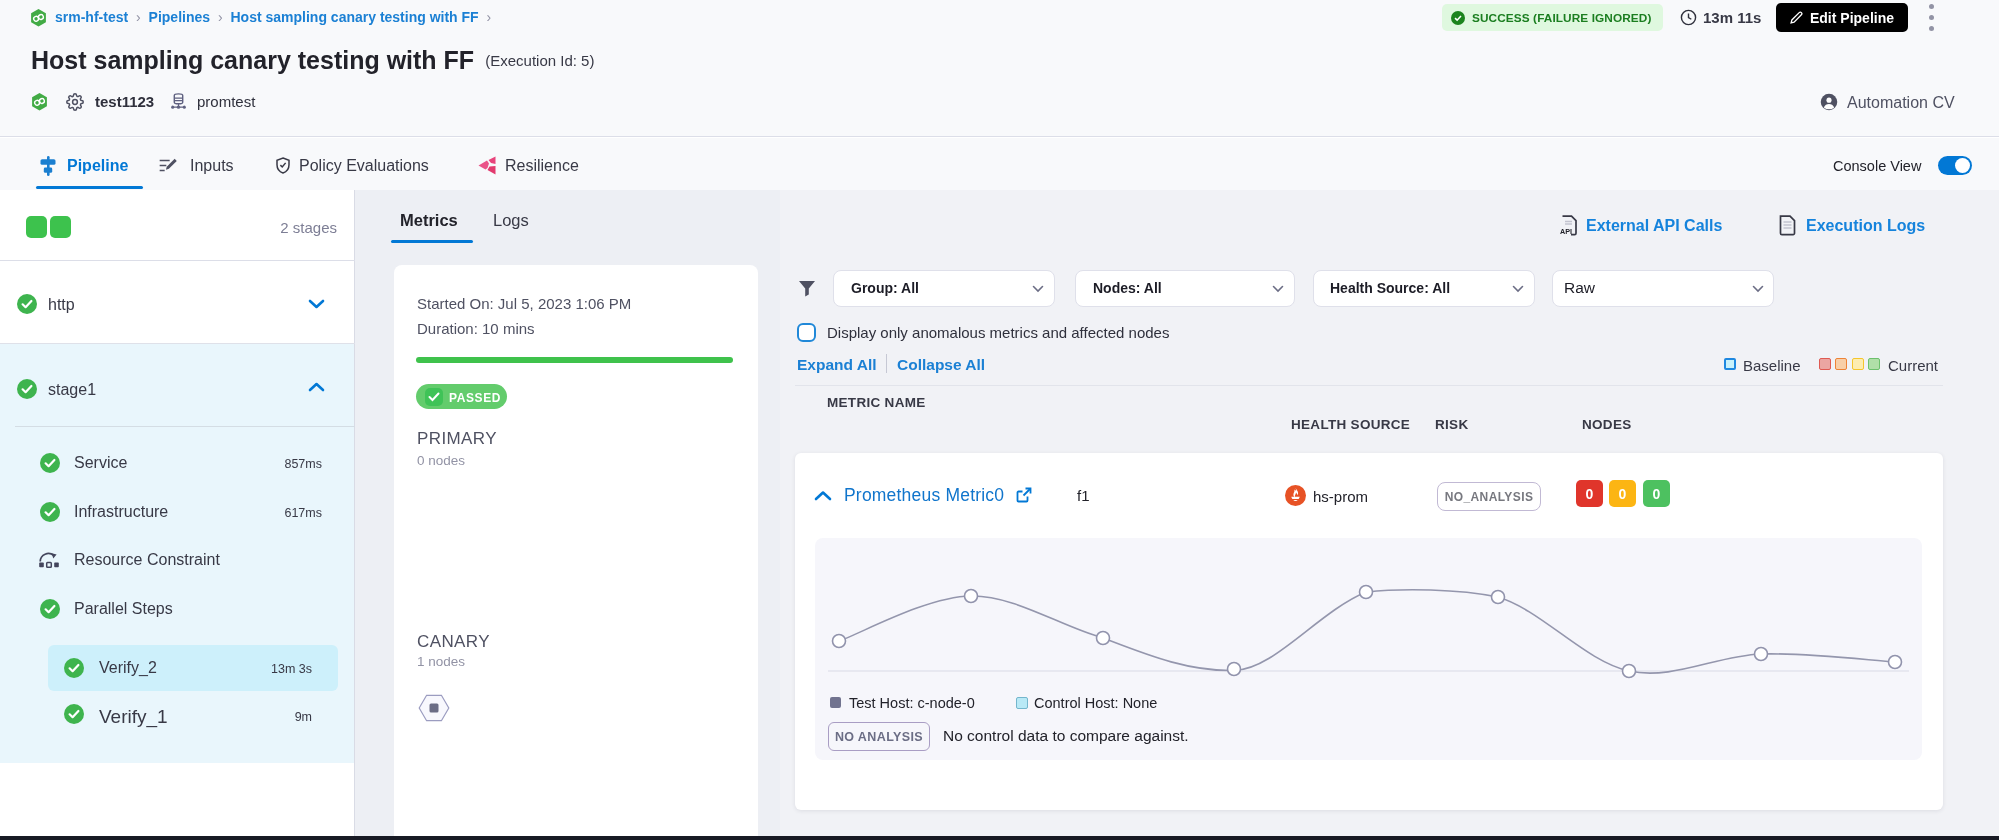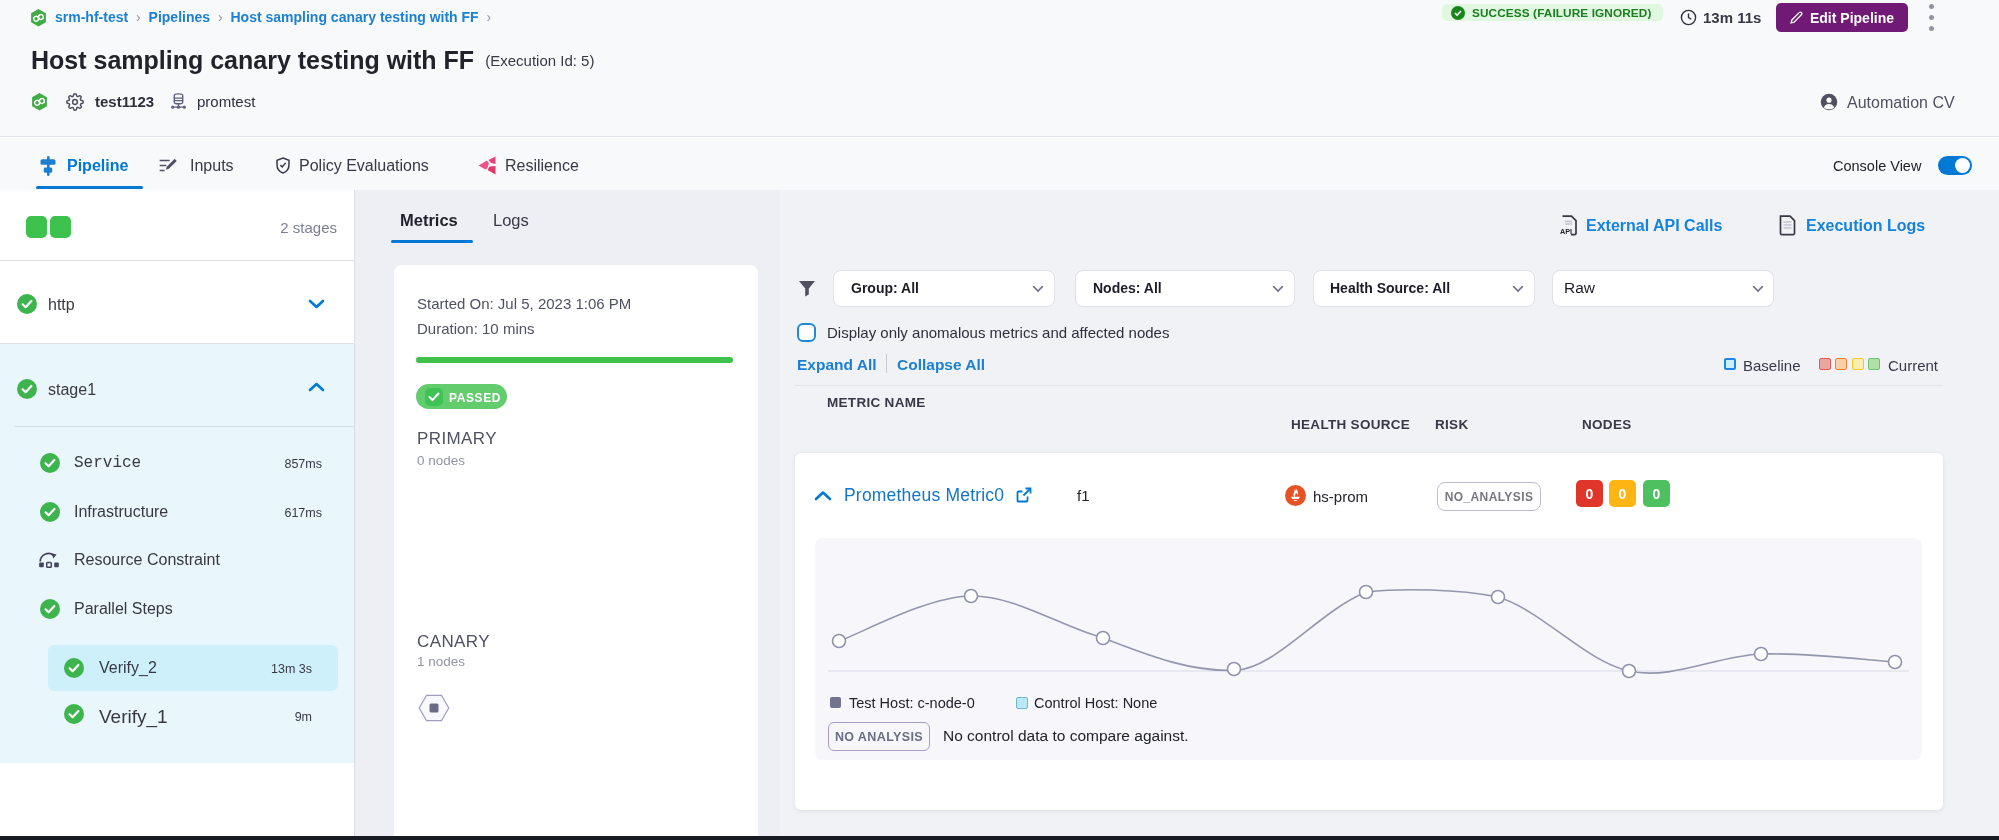--- a/index.html
+++ b/index.html
@@ -49,33 +49,33 @@
   <svg class="abs" style="left:170px;top:93px" width="17" height="17" viewBox="0 0 19 19" fill="none" stroke="#5f6180" stroke-width="1.6">
     <path d="M4.8 2.8 c0-1 2.1-1.8 4.7-1.8 s4.7 0.8 4.7 1.8 v7.4 c0 1-2.1 1.8-4.7 1.8 s-4.7-0.8-4.7-1.8 Z"></path>
     <path d="M5.2 5.6 h8.6 M5.2 8.4 h8.6" stroke-width="1.4"></path>
     <path d="M9.5 12 v2.5 M3 15.8 h13" stroke-width="1.4"></path>
     <circle cx="3" cy="15.8" r="1.7" fill="#5f6180" stroke="none"></circle>
     <circle cx="9.5" cy="15.8" r="1.9" fill="#5f6180" stroke="none"></circle>
     <circle cx="16" cy="15.8" r="1.7" fill="#5f6180" stroke="none"></circle>
   </svg>
   <div class="abs" style="left:197px;top:93px;font-size:15px;color:#2f303c;">promtest</div>
 
-  <div class="abs" style="left:1442px;top:4px;height:17px;background:#dff8df;border-radius:5px;display:flex;align-items:center;padding:0 12px 0 9px;">
+  <div class="abs" style="left:1442px;top:4px;height:27px;background:#dff8df;border-radius:5px;display:flex;align-items:center;padding:0 12px 0 9px;">
     <svg width="14" height="14" viewBox="0 0 16 16">
         <circle cx="8" cy="8" r="8" fill="#1b841d"></circle>
         <path d="M4.6 8.2 L7 10.5 L11.4 5.8" stroke="#fff" stroke-width="1.8" fill="none"></path>
       </svg>
     <span style="font-size:11.8px;font-weight:bold;color:#1b7e20;letter-spacing:0.1px;margin-left:7px;">SUCCESS (FAILURE IGNORED)</span>
   </div>
   <svg class="abs" style="left:1680px;top:9px" width="17" height="17" viewBox="0 0 24 24" fill="none" stroke="#2f303c" stroke-width="2">
       <circle cx="12" cy="12" r="10"></circle>
       <path d="M12 6.5 V12 l4 2.5"></path>
     </svg>
   <div class="abs" style="left:1703px;top:9px;font-size:15px;font-weight:bold;color:#383946;">13m 11s</div>
-  <div class="abs" style="left:1776px;top:3px;width:132px;height:29px;background:#701a75;border-radius:5px;display:flex;align-items:center;justify-content:center;">
+  <div class="abs" style="left:1776px;top:3px;width:132px;height:29px;background:#000000;border-radius:5px;display:flex;align-items:center;justify-content:center;">
     <svg width="13" height="13" viewBox="0 0 24 24" fill="none" stroke="#fff" stroke-width="2.4">
         <path d="M17 3a2.8 2.8 0 1 1 4 4L7.5 20.5 2 22l1.5-5.5Z"></path>
       </svg>
     <span style="font-size:14px;font-weight:bold;color:#fff;margin-left:7px;">Edit Pipeline</span>
   </div>
   <div class="abs" style="left:1929px;top:4px;width:5px;height:28px;">
     <div style="width:5px;height:5px;border-radius:50%;background:#9293a5;margin-bottom:6px;"></div>
     <div style="width:5px;height:5px;border-radius:50%;background:#9293a5;margin-bottom:6px;"></div>
     <div style="width:5px;height:5px;border-radius:50%;background:#9293a5;"></div>
   </div>
@@ -141,21 +141,21 @@
   <div class="abs" style="left:48px;top:381px;font-size:16px;color:#383946;">stage1</div>
   <svg class="abs" style="left:308px;top:382px" width="17" height="10" viewBox="0 0 17 10">
       <path d="M2 8 L8.5 2 L15 8" stroke="#0278d5" stroke-width="2.6" fill="none" stroke-linecap="round" stroke-linejoin="round"></path>
     </svg>
   <div class="abs" style="left:15px;top:426px;width:340px;height:1px;background:#d4dde4;"></div>
 
   <svg class="abs" style="left:40px;top:453px" width="20" height="20" viewBox="0 0 20 20">
       <circle cx="10" cy="10" r="10" fill="#3eb44e"></circle>
       <path d="M5.6 10.3 L8.6 13.2 L14.4 7" stroke="#fff" stroke-width="2.2" fill="none" stroke-linecap="round" stroke-linejoin="round"></path>
     </svg>
-  <div class="abs" style="left:74px;top:454px;font-size:16px;color:#383946;font-family:Liberation Mono, monospace;">Service</div>
+  <div class="abs" style="left:74px;top:454px;font-size:16px;color:#383946;">Service</div>
   <div class="abs" style="left:222px;top:457px;width:100px;font-size:12.5px;color:#383946;text-align:right;">857ms</div>
 
   <svg class="abs" style="left:40px;top:502px" width="20" height="20" viewBox="0 0 20 20">
       <circle cx="10" cy="10" r="10" fill="#3eb44e"></circle>
       <path d="M5.6 10.3 L8.6 13.2 L14.4 7" stroke="#fff" stroke-width="2.2" fill="none" stroke-linecap="round" stroke-linejoin="round"></path>
     </svg>
   <div class="abs" style="left:74px;top:503px;font-size:16px;color:#383946;">Infrastructure</div>
   <div class="abs" style="left:222px;top:506px;width:100px;font-size:12.5px;color:#383946;text-align:right;">617ms</div>
 
   <svg class="abs" style="left:38px;top:550px" width="22" height="18" viewBox="0 0 22 18" fill="none" stroke="#43455c">

